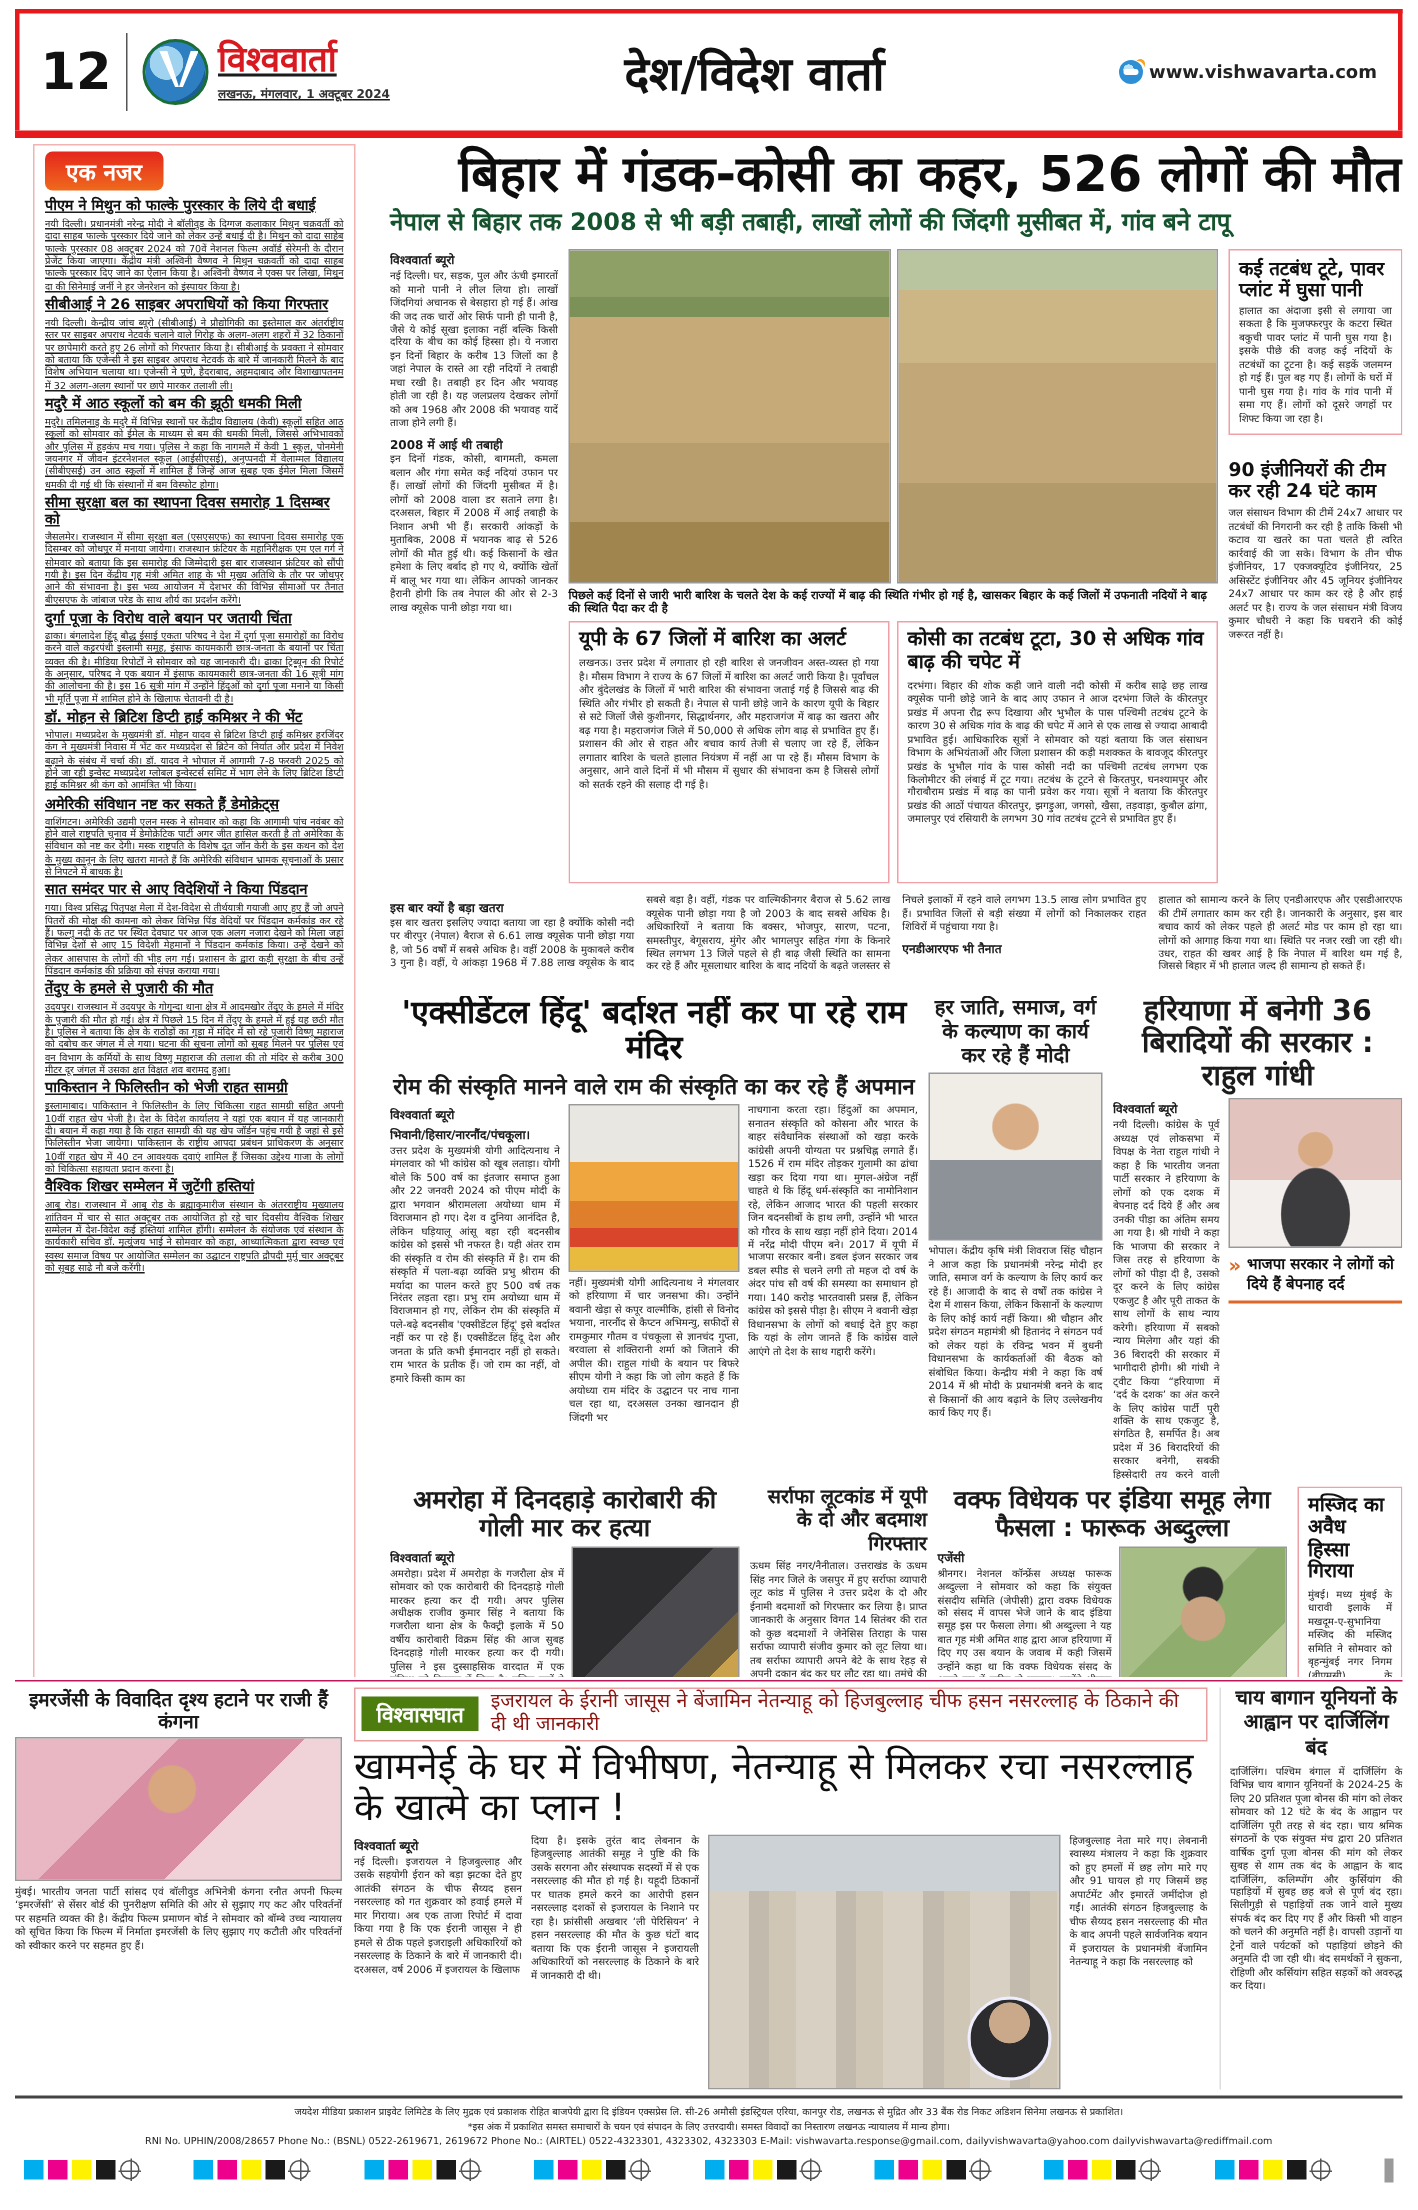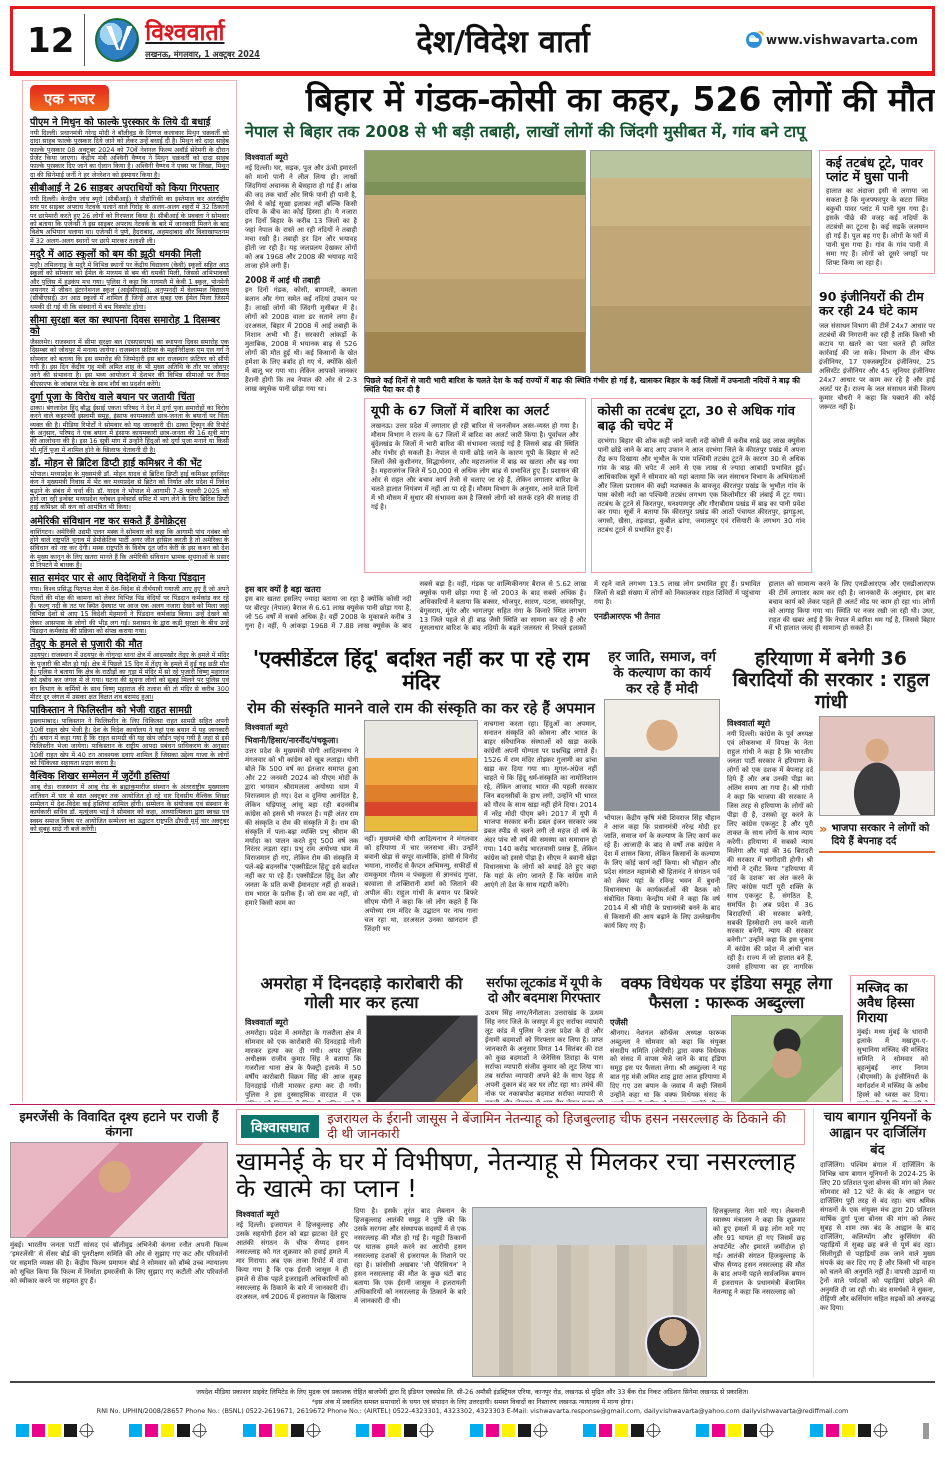--- a/index.html
+++ b/index.html
@@ -1,34 +1,34 @@
 <!DOCTYPE html>
 <html><head>
 <meta charset="utf-8">
 <style>
   html,body{margin:0;padding:0;background:#ffffff;}
   body{width:945px;font-family:"DejaVu Sans",sans-serif;color:#1b1b1b;}
   .page{width:945px;height:1473px;box-sizing:border-box;padding:6px 10px 0 10px;overflow:hidden;position:relative;}
   
-  .masthead{border:3px solid #e8191c;border-bottom:none;height:65px;display:flex;align-items:center;padding:0 14px;box-sizing:border-box;justify-content:center;}
+  .masthead{border:3px solid #e8191c;border-bottom:none;height:81px;display:flex;align-items:center;padding:0 14px;box-sizing:border-box;justify-content:center;}
   .mast-rule{height:5px;background:#e8191c;margin-bottom:4px;}
   .page-num{font-size:34px;font-weight:800;color:#111;}
   .mast-div{width:1px;height:52px;background:#555;margin:0 10px;}
   .logo-block{display:flex;align-items:center;gap:6px;text-decoration:underline;}
   .globe{width:40px;height:40px;border-radius:50%;background:radial-gradient(circle at 35% 35%,#9fd3f0 0 30%,#2e7fc1 31% 70%,#1b5e96 71%);position:relative;border:2px solid #1a6e35;}
   .globe:before{content:"";position:absolute;left:9px;top:6px;width:18px;height:24px;border-left:4px solid #fff;border-right:4px solid #fff;transform:rotate(0);clip-path:polygon(0 0,20% 0,50% 100%,80% 0,100% 0,60% 100%,40% 100%);background:#fff;}
   .logo-title{font-size:23px;font-weight:800;color:#d81920;line-height:1;}
   .logo-dateline{font-size:8px;font-weight:700;color:#333;margin-top:4px;}
   .mast-center{flex:1;text-align:center;font-size:31px;font-weight:800;color:#111;}
   .mast-right{display:flex;align-items:center;gap:4px;font-size:12px;font-weight:700;color:#222;}
   .e-icon{width:16px;height:16px;border-radius:50%;background:radial-gradient(circle at 40% 40%,#bfe5f7 0 25%,#2f8fd4 26%);position:relative;display:inline-block;}
   .e-icon:before{content:"";position:absolute;left:3px;top:6px;width:10px;height:4px;background:#fff;border-radius:2px;}
   .e-icon:after{content:"";position:absolute;right:-1px;top:-1px;width:7px;height:7px;border-radius:50%;border-top:2px solid #f7a21b;transform:rotate(35deg);}
   
-  .main-grid{display:grid;grid-template-columns:215px 1fr;column-gap:8px;height:1022px;overflow:hidden;padding-left:12px;}
+  .main-grid{display:grid;grid-template-columns:215px 1fr;column-gap:23px;height:1022px;overflow:hidden;padding-left:12px;}
   
   .ek-najar{border:1px solid #f2b3b3;padding:4px 7px;overflow:hidden;box-sizing:border-box;}
   .ek-title{display:inline-block;background:linear-gradient(180deg,#e5261d,#ef6a1c);color:#fff;font-weight:800;font-size:15px;padding:3px 14px;border-radius:5px;margin-bottom:2px;}
   .brief{margin-top:3px;text-decoration:underline;}
   .brief h3{margin:1px 0 2px 0;font-size:9.6px;font-weight:800;line-height:1.15;color:#111;}
   .brief p{margin:0;font-size:6.4px;line-height:1.3;text-align:justify;color:#222;}
   
   .bt{font-size:6.8px;line-height:1.32;text-align:justify;color:#1d1d1d;margin:0;}
   .byline{font-size:8px;font-weight:800;margin:1px 0 2px 0;}
   .pinkbox{border:1.5px solid #f0a0a6;padding:5px 6px;box-sizing:border-box;overflow:hidden;}
@@ -60,28 +60,28 @@
   .sec-head-sm{font-size:13.5px;font-weight:800;text-align:center;line-height:1.2;margin:0 0 3px 0;}
   .ph-shivraj{height:112px;background:radial-gradient(circle at 50% 32%,#d9ad85 0 16%,rgba(0,0,0,0) 17%),linear-gradient(180deg,#f0ede7 0 52%,#8d9298 52% 100%);margin-bottom:3px;}
   .rahul-head{font-size:19px;font-weight:800;text-align:center;line-height:1.15;margin:0 0 3px 0;}
   .rahul-grid{display:grid;grid-template-columns:1fr 116px;column-gap:6px;height:272px;overflow:hidden;}
   .ph-rahul{height:100px;background:radial-gradient(ellipse at 50% 78%,#3c3c3e 0 28%,rgba(0,0,0,0) 29%),radial-gradient(circle at 50% 34%,#d8ab84 0 13%,rgba(0,0,0,0) 14%),linear-gradient(180deg,#e3c3bd 0 55%,#f3efec 55% 100%);margin-bottom:3px;}
   
   .band3{display:grid;grid-template-columns:233px 118px 233px 1fr;column-gap:7px;height:300px;overflow:hidden;margin-top:5px;}
   .am-head{font-size:16.5px;font-weight:800;text-align:center;line-height:1.15;margin:0 0 2px 0;}
   .am-grid{display:grid;grid-template-columns:1fr 112px;column-gap:5px;}
   .ph-gun{height:138px;background:linear-gradient(135deg,#2c2c2e 0 38%,#4a4a4e 38% 62%,#74623d 62% 72%,#caa24e 72% 80%,#3a3a3c 80% 100%);margin-bottom:3px;}
-  .sf-head{font-size:13px;font-weight:800;text-align:center;line-height:1.2;margin:0 0 3px 0;font-family:Liberation Serif, serif;}
+  .sf-head{font-size:13px;font-weight:800;text-align:right;line-height:1.2;margin:0 0 3px 0;}
   .ph-farooq{height:120px;background:radial-gradient(circle at 50% 40%,#caa482 0 16%,rgba(0,0,0,0) 17%),radial-gradient(circle at 50% 22%,#2b2b2b 0 12%,rgba(0,0,0,0) 13%),linear-gradient(135deg,#a7bd86 0 40%,#8fae6d 40% 70%,#b9c897 70% 100%);margin-bottom:3px;}
   
   .band4{display:grid;grid-template-columns:218px 1fr 122px;column-gap:8px;height:268px;overflow:hidden;border-top:1px solid #be185d;padding-top:4px;margin-top:2px;}
   .kg-head{font-size:12.5px;font-weight:800;text-align:center;line-height:1.2;margin:0 0 3px 0;}
   .ph-kangana{height:96px;background:radial-gradient(circle at 48% 36%,#d9a77f 0 12%,rgba(0,0,0,0) 13%),linear-gradient(135deg,#e9b7c3 0 35%,#d88da2 35% 62%,#f0d2d9 62% 100%);margin-bottom:3px;}
   .betray-strip{display:flex;align-items:center;gap:8px;border:1px solid #e8a0a0;padding:2px 4px;margin-bottom:3px;}
-  .betray-label{background:#0f766e;color:#fff;font-weight:800;font-size:14px;padding:2px 10px;white-space:nowrap;}
+  .betray-label{background:#4d7c0f;color:#fff;font-weight:800;font-size:14px;padding:2px 10px;white-space:nowrap;}
   .betray-text{font-size:13px;font-weight:400;color:#8a1410;line-height:1.15;}
   .kh-head{font-size:25px;font-weight:400;line-height:1.1;margin:2px 0 4px 0;color:#0d0d0d;}
   .kh-grid{display:grid;grid-template-columns:112px 112px 235px 1fr;column-gap:6px;height:178px;overflow:hidden;}
   .ph-rubble{height:170px;background:linear-gradient(180deg,#ccd2d6 0 22%,rgba(0,0,0,0) 22%),repeating-linear-gradient(90deg,#d8d1c3 0 26px,#c2baac 26px 40px,#cfc6b6 40px 58px);position:relative;}
   .nasr-inset{position:absolute;right:5px;bottom:5px;width:52px;height:52px;border-radius:50%;border:2px solid #eef;background:radial-gradient(circle at 50% 30%,#caa98a 0 30%,#2c2c2e 31%);}
   .dj-col{border-left:1px solid #ddd;padding-left:6px;}
   .dj-head{font-size:13px;font-weight:800;text-align:center;line-height:1.25;margin:0 0 3px 0;}
   
   .colophon{border-top:2px solid #444;margin-top:4px;padding-top:4px;text-align:center;}
   .colophon p{margin:1px 0;font-size:6.4px;line-height:1.35;color:#222;}

